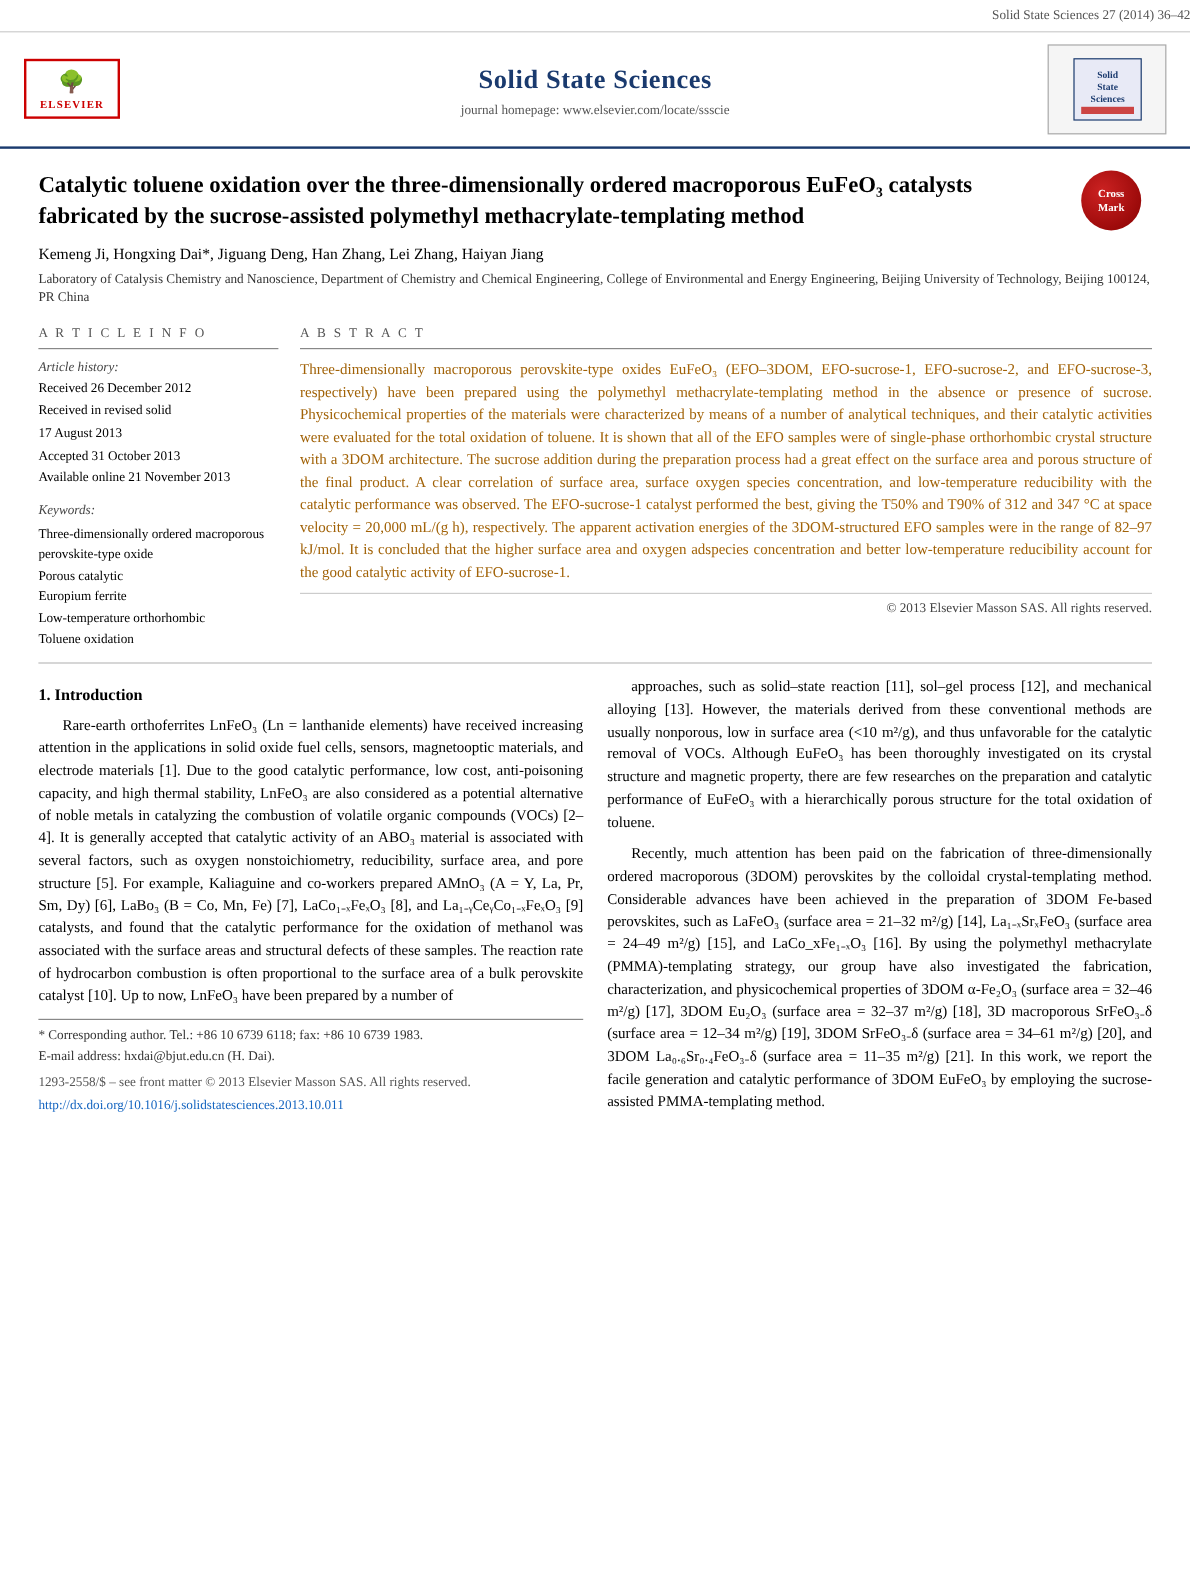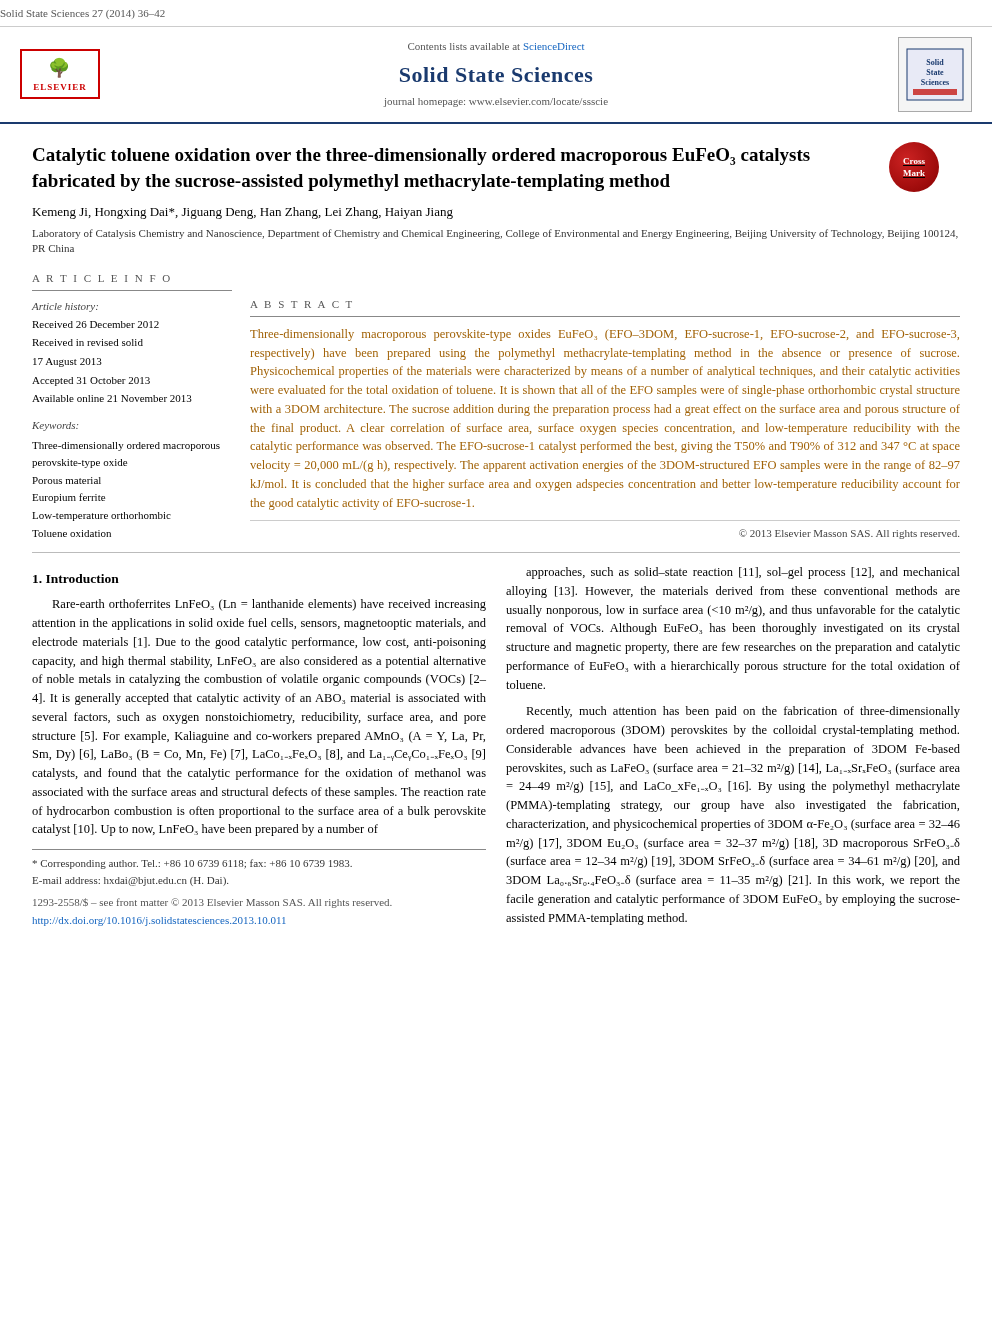--- a/index.html
+++ b/index.html
@@ -11,21 +11,21 @@
       min-height: 1323px;
       font-size: 13px;
       line-height: 1.45;
     }
     .page {
       width: 992px;
       padding: 0;
     }
     
     .journal-top-bar {
-      text-align: left;
+      text-align: right;
       padding: 6px 0 4px 0;
       font-size: 11px;
       color: #555;
       border-bottom: 1px solid #ccc;
     }
     
     .journal-header {
       display: flex;
       align-items: center;
       padding: 10px 20px;
@@ -77,21 +77,21 @@
       font-size: 11px;
       color: #555;
       margin-top: 3px;
     }
     .journal-header-right {
       width: 110px;
       display: flex;
       justify-content: flex-end;
     }
     .journal-logo-box {
-      width: 74px;
+      width: 99px;
       height: 75px;
       border: 1px solid #aaa;
       display: flex;
       flex-direction: column;
       align-items: center;
       justify-content: center;
       background: #f5f5f5;
       font-size: 8px;
       color: #333;
       padding: 3px;
@@ -104,25 +104,24 @@
       font-size: 19px;
       font-weight: bold;
       color: #000;
       line-height: 1.35;
       margin-bottom: 10px;
       padding-right: 80px;
       position: relative;
     }
     .crossmark {
       position: absolute;
-      right: 16px;
+      right: 4px;
       top: 0;
       width: 55px;
       height: 55px;
-      text-decoration: underline;
     }
     .crossmark-circle {
       width: 50px;
       height: 50px;
       border-radius: 50%;
       background: radial-gradient(circle at 35% 35%, #cc2222, #880000);
       display: flex;
       align-items: center;
       justify-content: center;
       color: white;
@@ -138,21 +137,20 @@
     .affiliation {
       font-size: 11px;
       color: #333;
       margin-bottom: 14px;
       line-height: 1.4;
     }
     
     .two-col {
       display: flex;
       gap: 18px;
-      align-items: flex-end;
     }
     .article-info-col {
       width: 200px;
       flex-shrink: 0;
     }
     .abstract-col {
       flex: 1;
     }
     .section-header {
       font-size: 11px;
@@ -260,24 +258,20 @@
   <div class="journal-header">
 
     <div class="journal-header-left">
       <div class="elsevier-logo-box">
         <div class="elsevier-tree">🌳</div>
         <div class="elsevier-text">ELSEVIER</div>
       </div>
     </div>
 
     <div class="journal-header-center">
-      <div class="sciencedirect-link">
-        <span>Contents lists available at</span>
-        <a href="#">ScienceDirect</a>
-      </div>
       <div class="journal-title-main">Solid State Sciences</div>
       <div class="journal-homepage">
         <span>journal homepage: www.elsevier.com/locate/ssscie</span>
       </div>
     </div>
 
     <div class="journal-header-right">
       <div class="journal-logo-box">
         <svg width="60" height="55" viewBox="0 0 60 55">
           <rect x="2" y="2" width="56" height="51" fill="#e8eaf6" stroke="#1a3a6e" stroke-width="1"></rect>
@@ -316,21 +310,21 @@
         <div class="info-dates">
           <div>Received 26 December 2012</div>
           <div>Received in revised solid</div>
           <div>17 August 2013</div>
           <div>Accepted 31 October 2013</div>
           <div>Available online 21 November 2013</div>
         </div>
         <div class="keywords-header">Keywords:</div>
         <div class="keywords-list">
           <div>Three-dimensionally ordered macroporous perovskite-type oxide</div>
-          <div>Porous material</div>
+          <div>Porous catalytic</div>
           <div>Europium ferrite</div>
           <div>Low-temperature orthorhombic</div>
           <div>Toluene oxidation</div>
         </div>
       </div>
 
       <div class="abstract-col">
         <div class="section-header">A B S T R A C T</div>
         <div class="abstract-text">Three-dimensionally macroporous perovskite-type oxides EuFeO₃ (EFO–3DOM, EFO-sucrose-1, EFO-sucrose-2, and EFO-sucrose-3, respectively) have been prepared using the polymethyl methacrylate-templating method in the absence or presence of sucrose. Physicochemical properties of the materials were characterized by means of a number of analytical techniques, and their catalytic activities were evaluated for the total oxidation of toluene. It is shown that all of the EFO samples were of single-phase orthorhombic crystal structure with a 3DOM architecture. The sucrose addition during the preparation process had a great effect on the surface area and porous structure of the final product. A clear correlation of surface area, surface oxygen species concentration, and low-temperature reducibility with the catalytic performance was observed. The EFO-sucrose-1 catalyst performed the best, giving the T50% and T90% of 312 and 347 °C at space velocity = 20,000 mL/(g h), respectively. The apparent activation energies of the 3DOM-structured EFO samples were in the range of 82–97 kJ/mol. It is concluded that the higher surface area and oxygen adspecies concentration and better low-temperature reducibility account for the good catalytic activity of EFO-sucrose-1.</div>
         <div class="copyright-line">© 2013 Elsevier Masson SAS. All rights reserved.</div>

